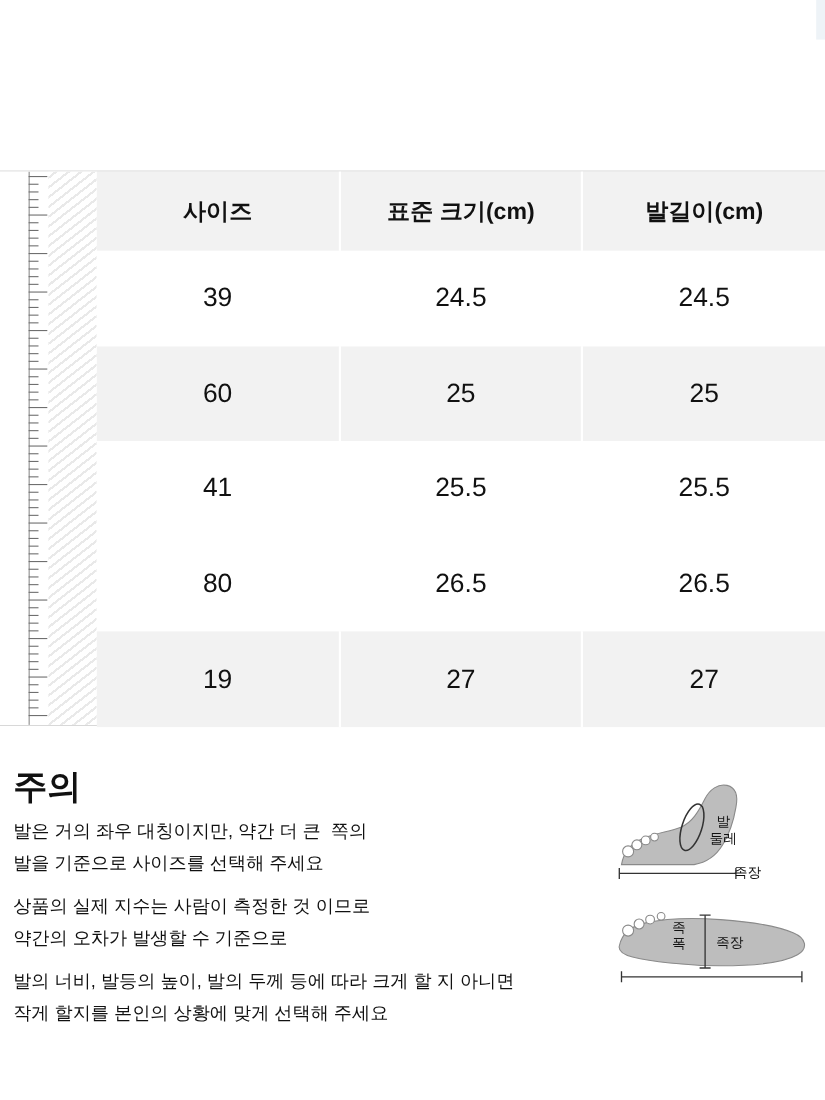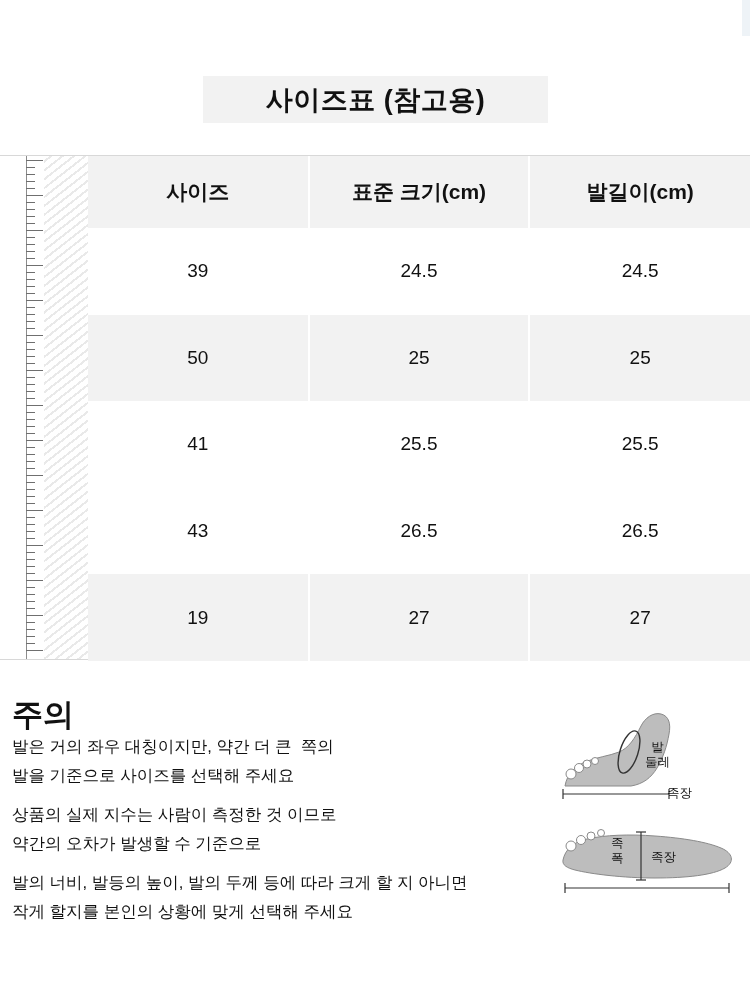--- a/index.html
+++ b/index.html
@@ -106,21 +106,21 @@
     top: 0;
     width: 662px;
     height: 505px;
     border-collapse: collapse;
     table-layout: fixed;
   }
   table.size-table th,
   table.size-table td {
     text-align: center;
     vertical-align: middle;
-    font-size: 19px;
+    font-size: 24px;
     color: #111111;
     font-weight: normal;
     border: none;
     padding: 0;
   }
   table.size-table thead th {
     font-size: 21px;
     font-weight: bold;
     background: #f2f2f2;
     height: 72px;
@@ -145,21 +145,21 @@
     position: absolute;
     left: 12px;
     top: 24px;
     font-size: 31px;
     font-weight: bold;
     color: #111111;
   }
   .notice-lines {
     position: absolute;
     left: 12px;
-    top: 62px;
+    top: 72px;
     width: 520px;
   }
   .notice-line {
     font-size: 16.5px;
     line-height: 29px;
     color: #111111;
     white-space: pre;
   }
   .notice-gap { height: 10px; }
 
@@ -195,23 +195,20 @@
     background: #eef3f7;
   }
 </style>
 </head>
 <body>
 
 <div class="page">
 
   <div class="corner-mark"></div>
 
-  <div class="title-band">
-    <div class="title-text">사이즈표 (참고용)</div>
-  </div>
 
   <div class="table-wrap">
 
     <div class="ruler">
       <div class="hatch"></div>
       <div class="ticks" id="ruler-ticks">
         <div class="spine"></div>
       <div class="tick long" style="top: 4px;"></div>
           <div class="tick short" style="top: 11px;"></div>
           <div class="tick short" style="top: 18px;"></div>
@@ -294,31 +291,31 @@
           <th class="col-sep">발길이(cm)</th>
         </tr>
       </thead>
       <tbody>
         <tr class="odd">
           <td>39</td>
           <td class="col-sep">24.5</td>
           <td class="col-sep">24.5</td>
         </tr>
         <tr class="even">
-          <td>50</td>
+          <td>60</td>
           <td class="col-sep">25</td>
           <td class="col-sep">25</td>
         </tr>
         <tr class="odd">
           <td>41</td>
           <td class="col-sep">25.5</td>
           <td class="col-sep">25.5</td>
         </tr>
         <tr class="odd">
-          <td>43</td>
+          <td>80</td>
           <td class="col-sep">26.5</td>
           <td class="col-sep">26.5</td>
         </tr>
         <tr class="even">
           <td>19</td>
           <td class="col-sep">27</td>
           <td class="col-sep">27</td>
         </tr>
       </tbody>
     </table>

